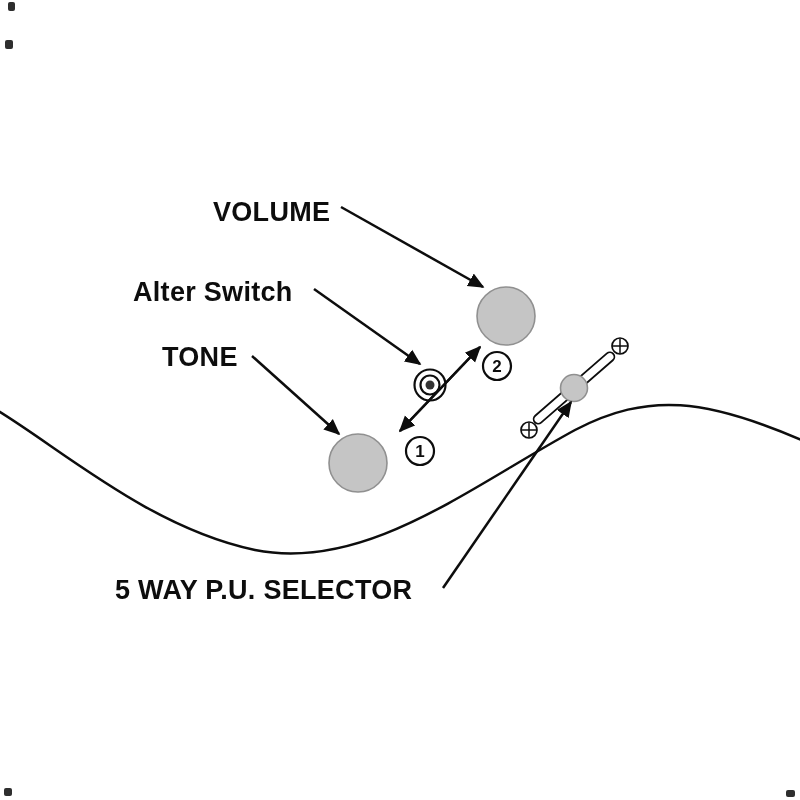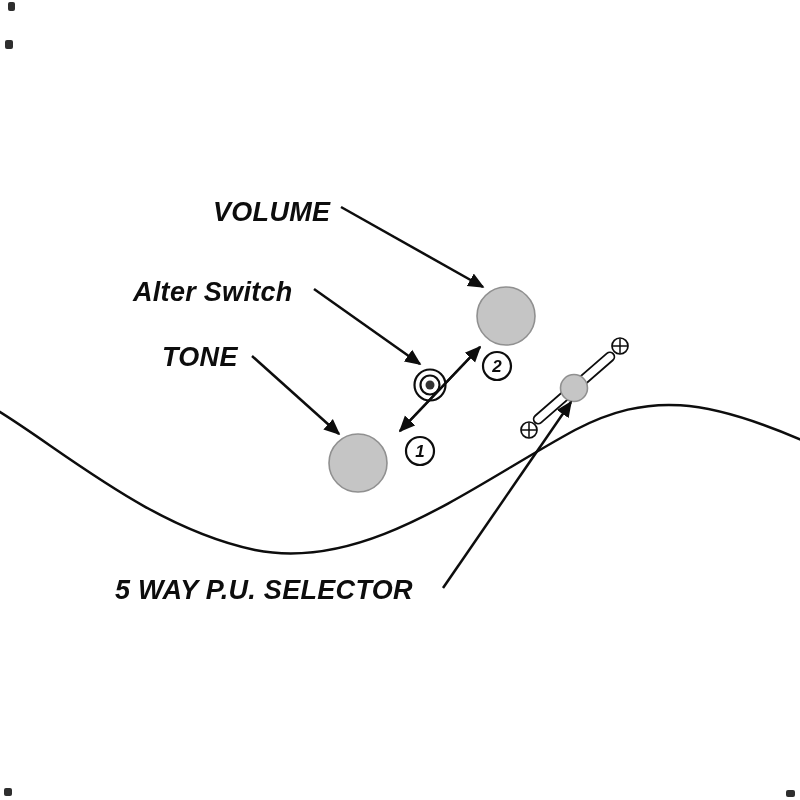--- a/index.html
+++ b/index.html
@@ -6,21 +6,20 @@
     margin: 0;
     padding: 0;
     background: #ffffff;
   }
   .stage {
     position: relative;
     width: 800px;
     height: 800px;
     background: #ffffff;
     overflow: hidden;
-    font-style: italic;
   }
   svg { display: block; }
   .label {
     font-family: "Liberation Sans", sans-serif;
     font-weight: 700;
     font-size: 27px;
     fill: #0d0d0d;
     letter-spacing: 0.3px;
   }
   .num {

